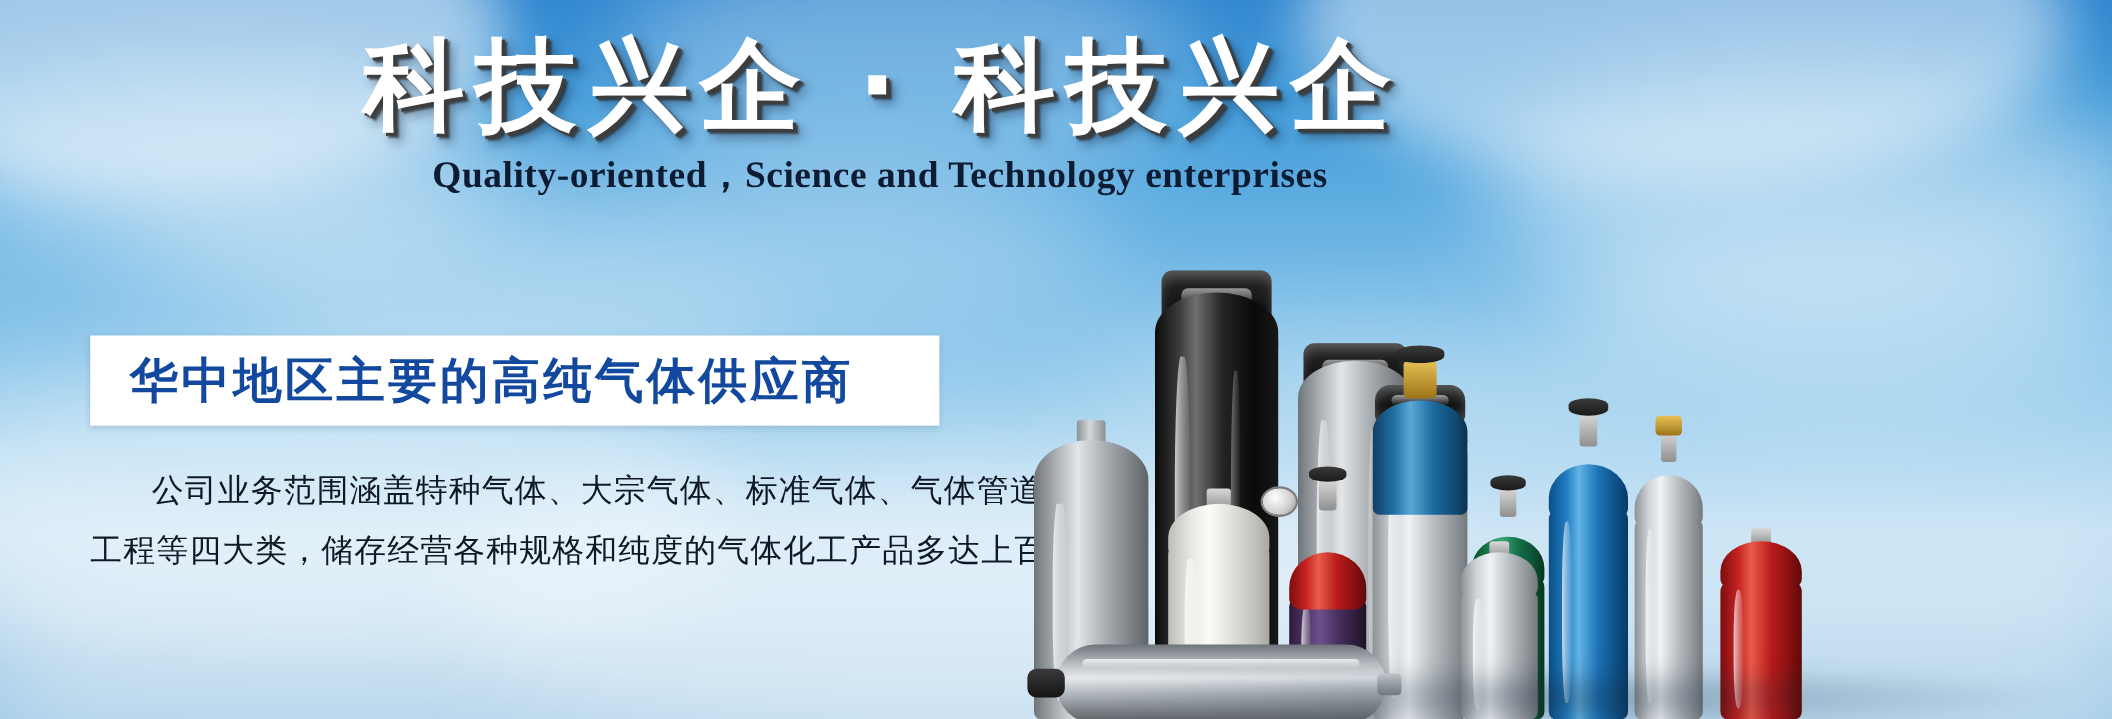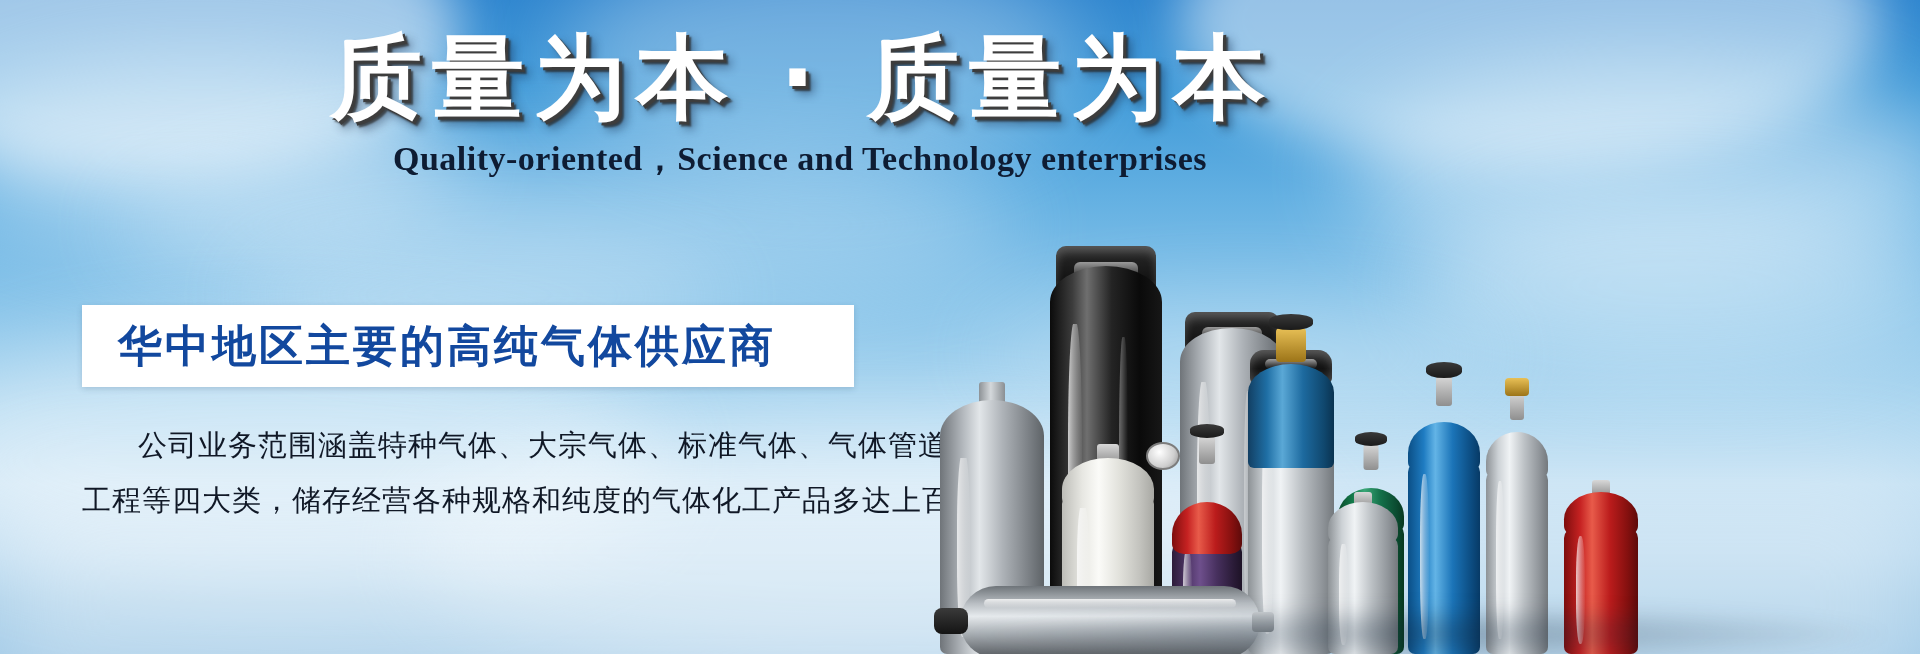--- a/index.html
+++ b/index.html
@@ -137,21 +137,21 @@
   <div class="cloudsoft" id="cloud-center"></div>
   <div class="cloud" id="cloud-topright"></div>
   <div class="cloudsoft" id="cloud-right-mid"></div>
   <div class="cloudsoft" id="cloud-right-low"></div>
   <div class="cloudsoft" id="cloud-bottom-left"></div>
   <div class="cloudsoft" id="cloud-bottom-mid"></div>
   <div class="cloudsoft" id="cloud-wisp-a"></div>
   <div class="cloudsoft" id="cloud-wisp-b"></div>
   <div id="haze-bottom"></div>
 
-  <div id="headline">质量为本 · 质量为本</div>
+  <div id="headline">科技兴企 · 科技兴企</div>
   <div id="subtitle">Quality-oriented，Science and Technology enterprises</div>
 
   <div id="callout">
     <span id="callout-text">华中地区主要的高纯气体供应商</span>
   </div>
 
   <div id="paragraph">
     <span class="pline indent">公司业务范围涵盖特种气体、大宗气体、标准气体、气体管道</span>
     <span class="pline">工程等四大类，储存经营各种规格和纯度的气体化工产品多达上百</span>
   </div>

